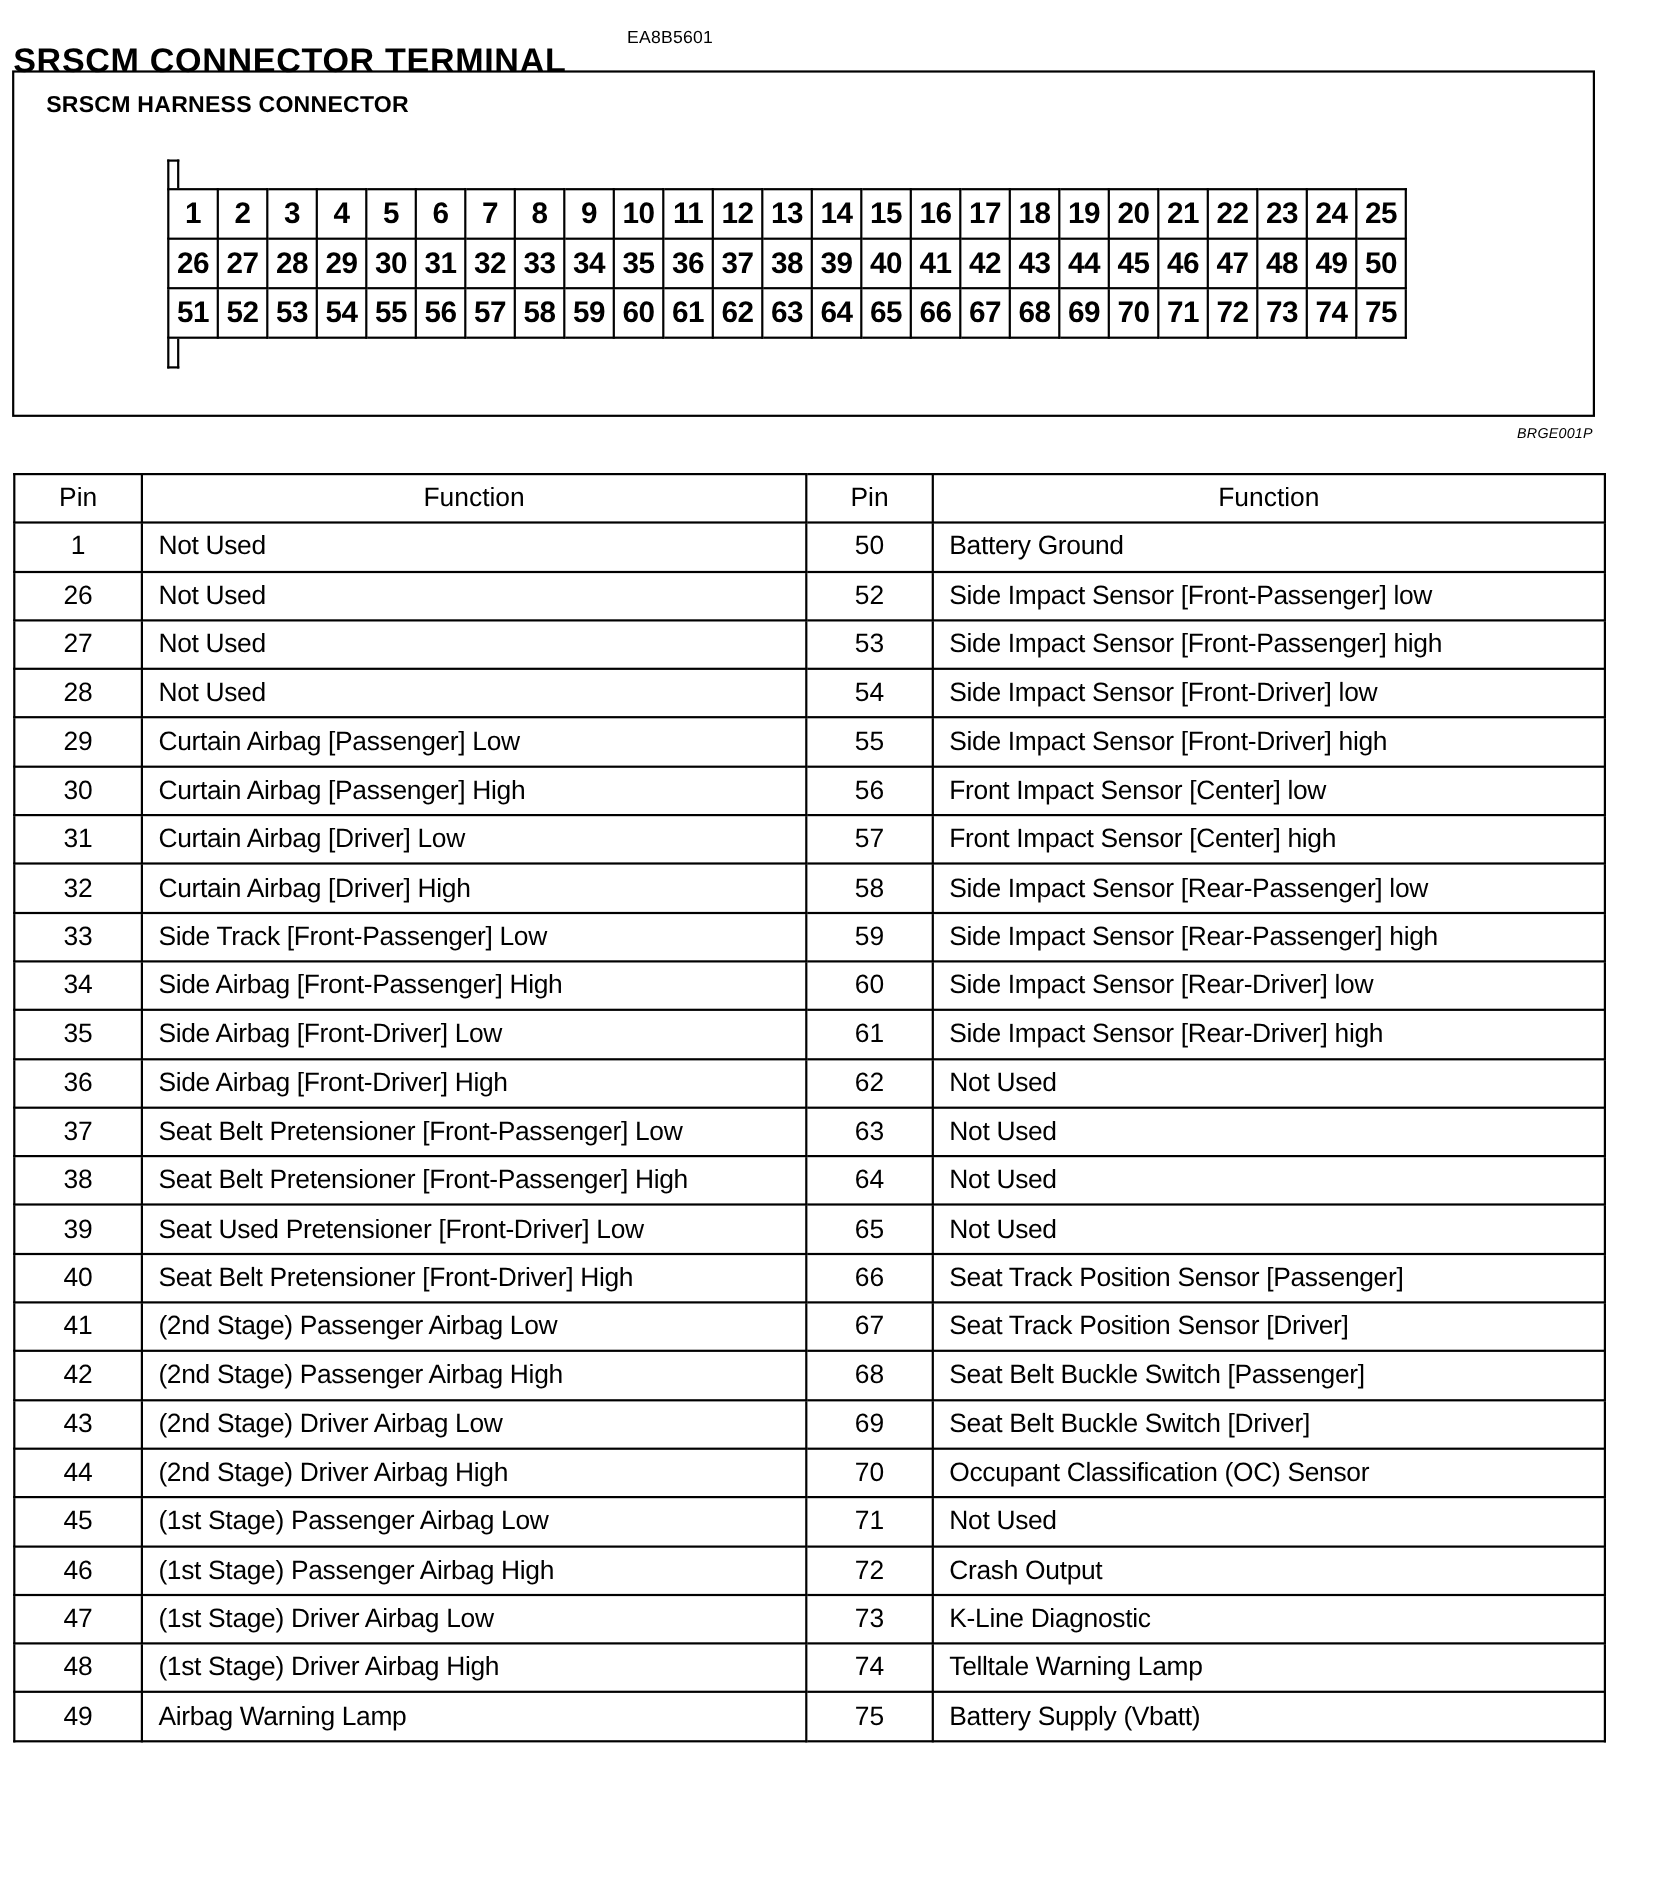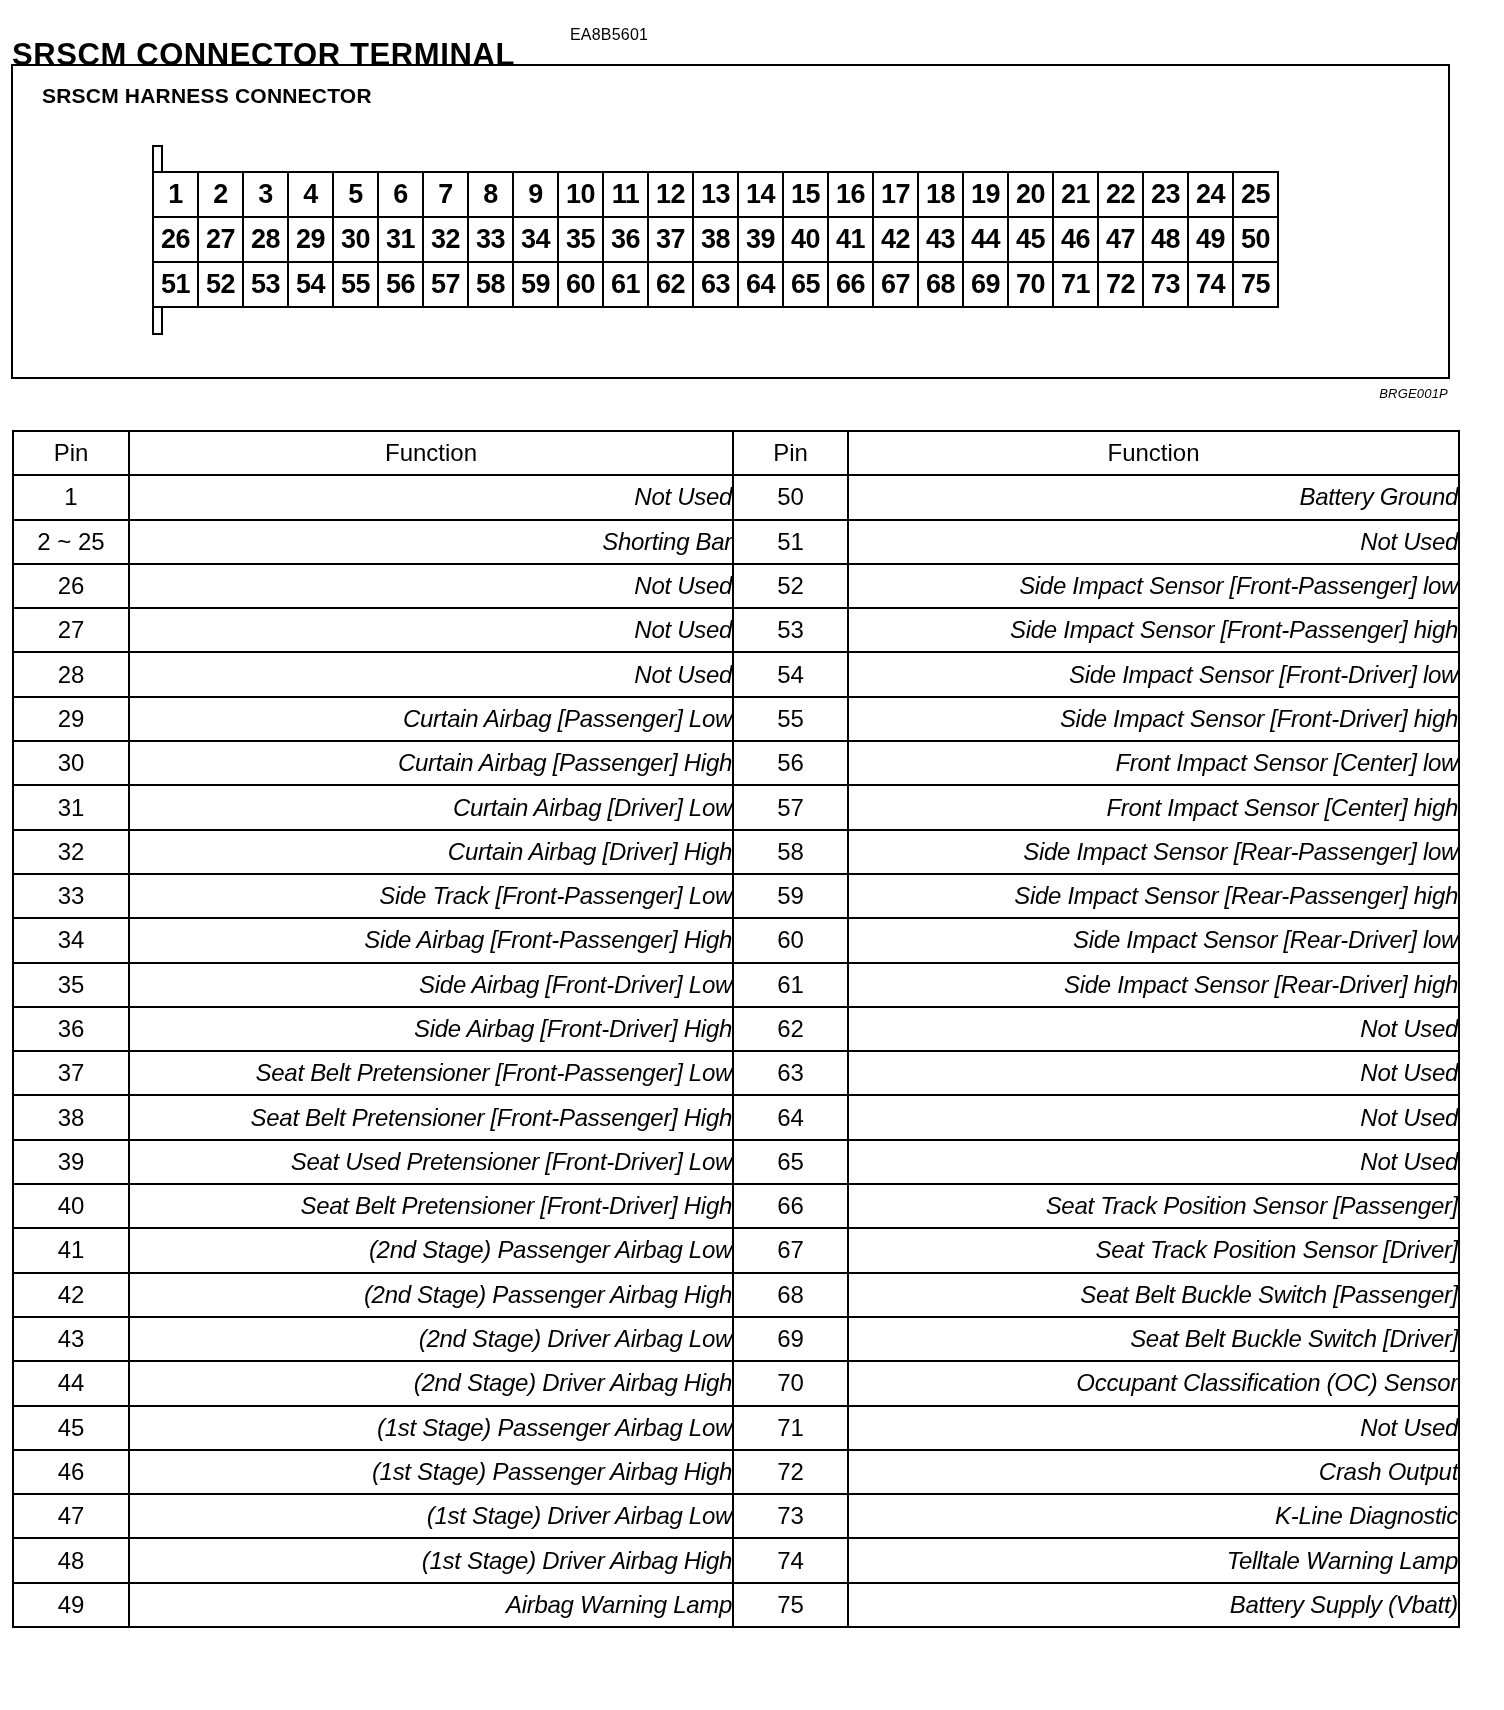--- a/index.html
+++ b/index.html
@@ -45,21 +45,21 @@
   .pin-table {
     position: absolute; left: 12px; top: 430px; width: 1446px;
     border-collapse: collapse; table-layout: fixed;
   }
   .pin-table th, .pin-table td {
     border: 2px solid #000; height: 44.3px; padding: 0; box-sizing: border-box;
     vertical-align: middle; white-space: nowrap; overflow: hidden;
   }
   .pin-table th { font-size: 24px; font-weight: normal; text-align: center; }
   .pin-table td.pin { text-align: center; font-size: 24px; }
-  .pin-table td.fn { text-align: right; padding-left: 24px; font-size: 24px; letter-spacing: -0.3px; font-style: italic; }
+  .pin-table td.fn { text-align: left; padding-left: 14px; font-size: 24px; letter-spacing: -0.3px; }
 </style>
 </head>
 <body>
 
 <div class="title">SRSCM CONNECTOR TERMINAL</div>
 <div class="doc-code">EA8B5601</div>
 
 <div class="conn-box"></div>
 <div class="conn-label">SRSCM HARNESS CONNECTOR</div>
 <div class="tab top"></div>
@@ -169,26 +169,20 @@
     </tr>
   </thead>
   <tbody id="pin-table-body">
       <tr>
         <td class="pin">1</td>
         <td class="fn">Not Used</td>
         <td class="pin">50</td>
         <td class="fn">Battery Ground</td>
       </tr>
       <tr>
-        <td class="pin">2 ~ 25</td>
-        <td class="fn">Shorting Bar</td>
-        <td class="pin">51</td>
-        <td class="fn">Not Used</td>
-      </tr>
-      <tr>
         <td class="pin">26</td>
         <td class="fn">Not Used</td>
         <td class="pin">52</td>
         <td class="fn">Side Impact Sensor [Front-Passenger] low</td>
       </tr>
       <tr>
         <td class="pin">27</td>
         <td class="fn">Not Used</td>
         <td class="pin">53</td>
         <td class="fn">Side Impact Sensor [Front-Passenger] high</td>

